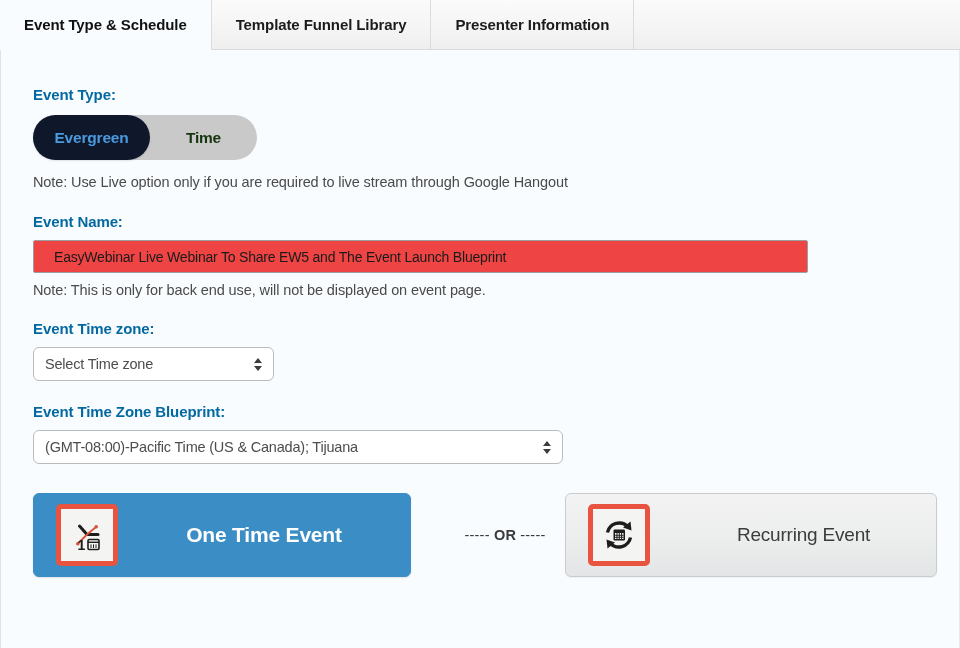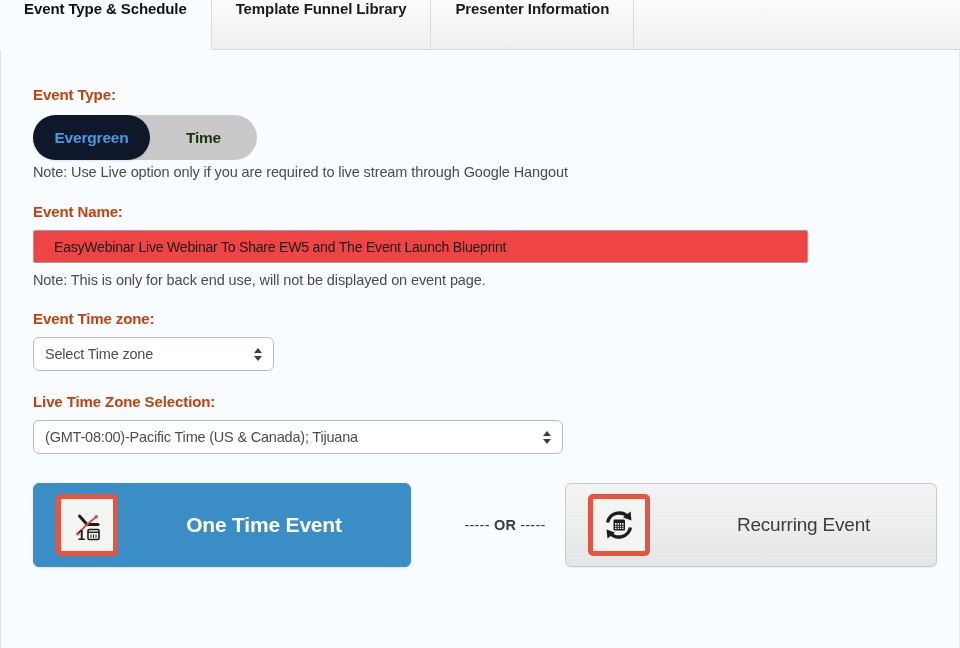--- a/index.html
+++ b/index.html
@@ -29,21 +29,21 @@
     height: 50px;
     background: linear-gradient(to bottom, #fbfbfb 0%, #f6f6f6 45%, #efefef 100%);
     border-bottom: 1px solid #d9d9d9;
     display: flex;
     align-items: stretch;
     box-sizing: border-box;
   }
   .tab {
     position: relative;
     display: flex;
-    align-items: flex-start;
+    align-items: center;
     justify-content: center;
     padding: 0 24px;
     font-size: 15px;
     font-weight: bold;
     color: #1b1b1b;
     letter-spacing: -0.1px;
     white-space: nowrap;
     box-sizing: border-box;
     border-right: 1px solid #dcdcdc;
     cursor: pointer;
@@ -67,21 +67,21 @@
     background: #f9fcfe;
     border-left: 1px solid #dfe3e6;
     border-right: 1px solid #e6eaee;
     box-sizing: border-box;
     padding: 0 0 0 32px;
   }
 
   .section-label {
     font-size: 15px;
     font-weight: bold;
-    color: #c2410c;
+    color: #0369a1;
     letter-spacing: -0.1px;
   }
   .note {
     font-size: 14.5px;
     color: #4a4a4a;
     letter-spacing: -0.1px;
   }
 
   
   .block-event-type { padding-top: 36px; }
@@ -117,21 +117,21 @@
     color: #4a9ae0;
     border-radius: 26px;
     box-shadow: 0 1px 2px rgba(0,0,0,0.10);
     z-index: 2;
   }
   .toggle-opt.unsel {
     width: 107px;
     color: #16350f;
   }
 
-  .note-livestream { margin-top: 4px; }
+  .note-livestream { margin-top: 14px; }
 
   
   .block-event-name { padding-top: 23px; }
   .block-event-name .section-label { margin-bottom: 10px; }
 
   .text-input {
     width: 775px;
     height: 33px;
     box-sizing: border-box;
     background: #ef4444;
@@ -309,21 +309,21 @@
       <div class="select sel-small">
         <span>Select Time zone</span>
         <span class="sel-arrows">
           <i class="up"></i>
             <i class="down"></i>
         </span>
       </div>
     </div>
 
     <div class="block-tzsel">
-      <div class="section-label">Live Time Zone Selection:</div>
+      <div class="section-label">Event Time Zone Blueprint:</div>
       <div class="select sel-large">
         <span>(GMT-08:00)-Pacific Time (US &amp; Canada); Tijuana</span>
         <span class="sel-arrows">
           <i class="up"></i>
             <i class="down"></i>
         </span>
       </div>
     </div>
 
     <div class="btn-row">

